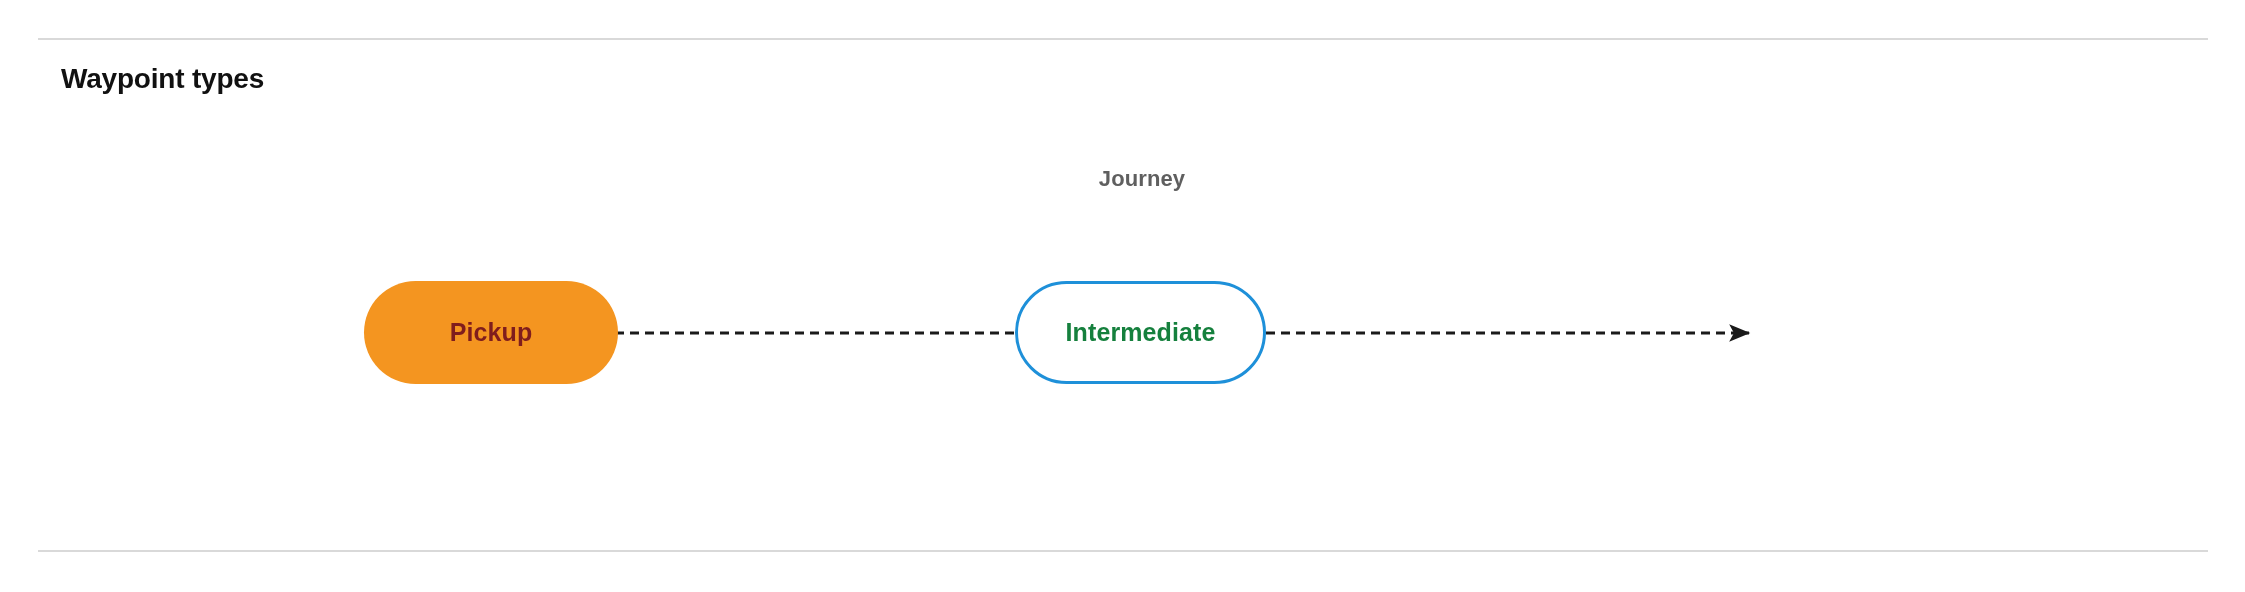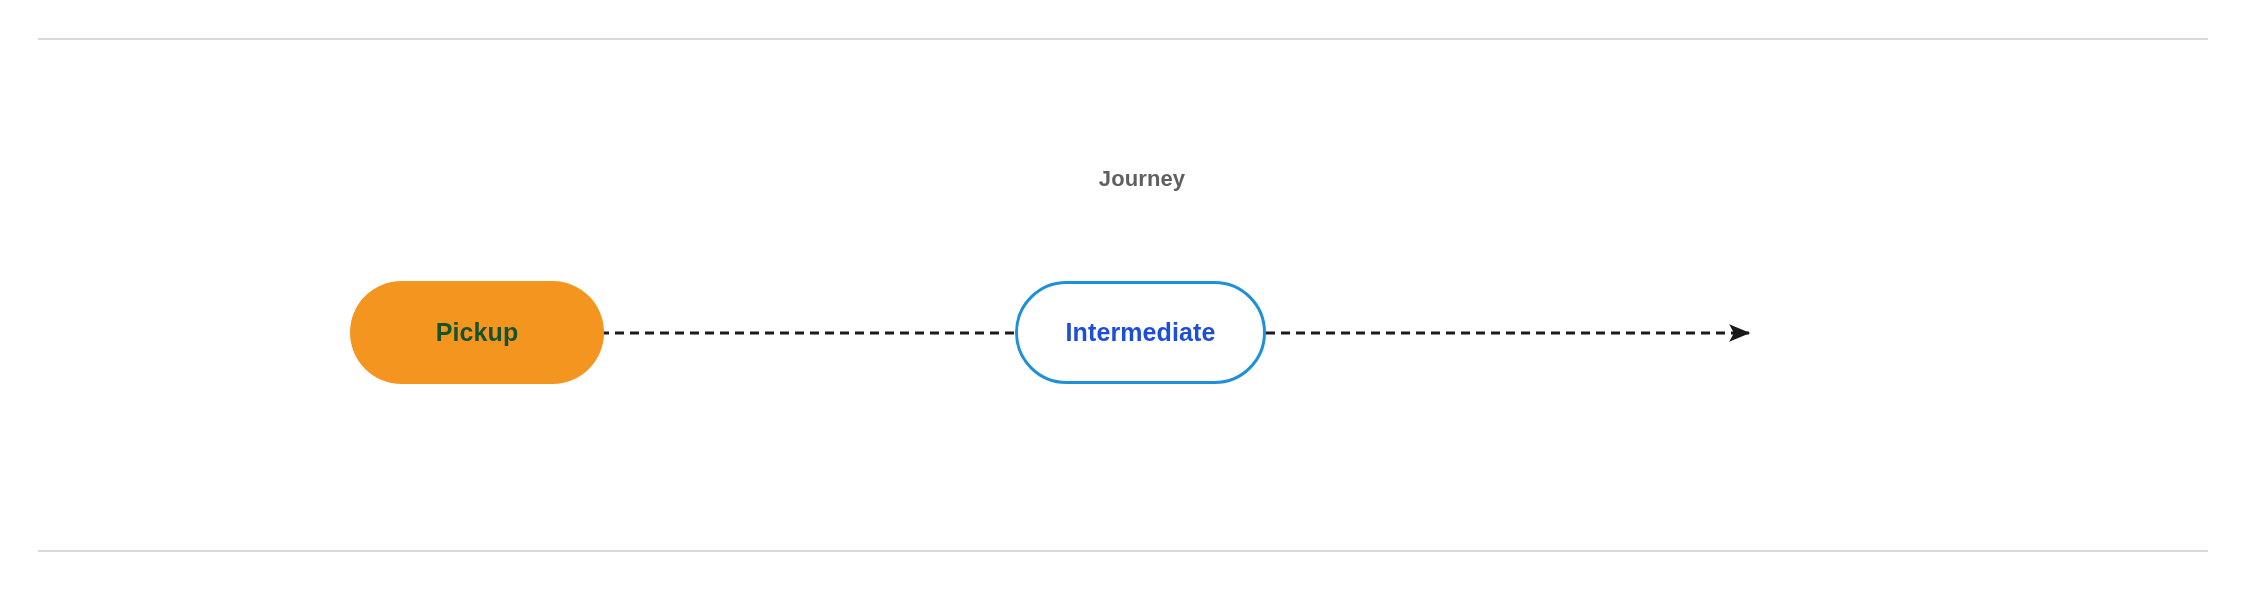--- a/index.html
+++ b/index.html
@@ -88,49 +88,50 @@
     justify-content: center;
     box-sizing: border-box;
     font-size: 25px;
     font-weight: 700;
     letter-spacing: 0.1px;
     white-space: nowrap;
     user-select: none;
   }
 
   .node-pickup {
-    left: 350px;
+    left: 364px;
     width: 254px;
     background: #f49520;
-    color: #14532d;
+    color: #7f1d1d;
   }
 
   .node-intermediate {
     left: 1015px;
     width: 251px;
     background: #ffffff;
     border: 3px solid #1e90d9;
-    color: #1d4ed8;
+    color: #15803d;
     font-weight: 700;
   }
 
   .node-dropoff {
     left: 1757px;
     width: 245px;
     background: #f49520;
     color: #ffffff;
   }
 </style>
 </head>
 <body>
 
 <div class="page">
 
   <div class="divider top"></div>
 
+  <div class="section-title">Waypoint types</div>
 
   <div class="diagram">
 
     <div class="journey-label">Journey</div>
 
     <svg class="connectors" viewBox="0 0 2245 592" width="2245" height="592" xmlns="http://www.w3.org/2000/svg">
       <defs>
         <marker id="arrowhead" markerWidth="7" markerHeight="7" refX="6.2" refY="3.1" orient="auto" markerUnits="strokeWidth">
           <path d="M0,0.35 L6.6,3.1 L0,5.85 L1.5,3.1 Z" fill="#1a1a1a"></path>
         </marker>

